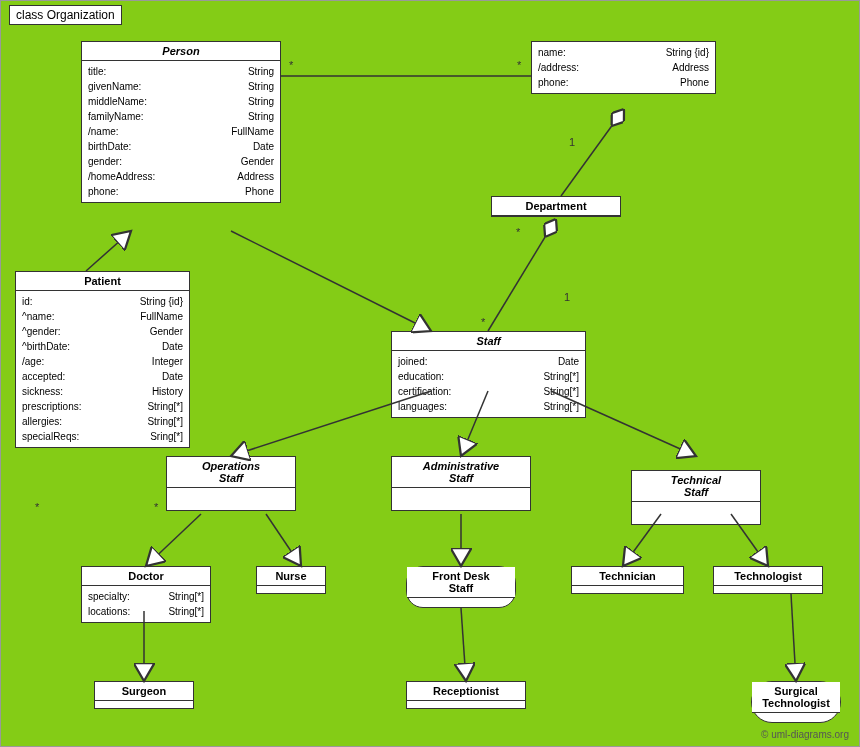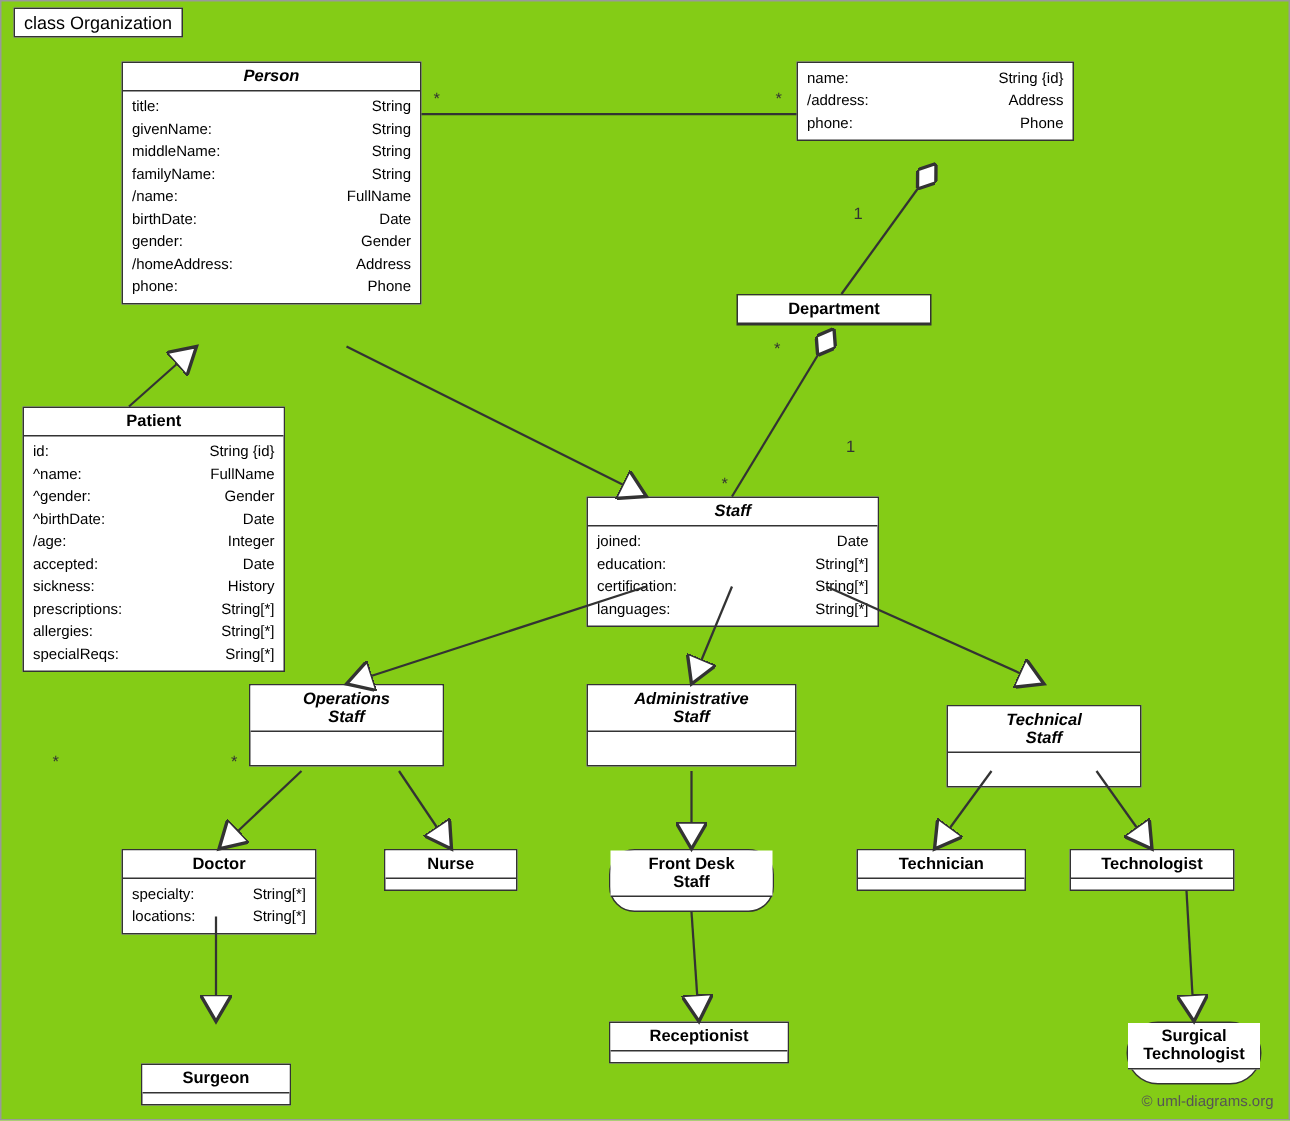--- a/index.html
+++ b/index.html
@@ -234,38 +234,38 @@
           <span class="attr-name">specialty:</span>
           <span class="attr-type">String[*]</span>
         </div>
       <div class="attr-row">
           <span class="attr-name">locations:</span>
           <span class="attr-type">String[*]</span>
         </div>
     </div>
   </div>
 
-  <div class="uml-class" style="left:255px; top:565px; width:89px; min-height:28px;">
+  <div class="uml-class" style="left:255px; top:565px; width:70px; min-height:28px;">
     <div class="class-name">Nurse</div>
   </div>
 
   <div class="uml-class" style="left:405px; top:565px; width:110px; min-height:42px;border-radius:17px;">
     <div class="class-name" style="white-space:pre-line;">Front Desk
 Staff</div>
   </div>
 
   <div class="uml-class" style="left:570px; top:565px; width:113px; min-height:28px;">
     <div class="class-name">Technician</div>
   </div>
 
   <div class="uml-class" style="left:712px; top:565px; width:110px; min-height:28px;">
     <div class="class-name">Technologist</div>
   </div>
 
-  <div class="uml-class" style="left:93px; top:708px; width:100px; min-height:28px;">
+  <div class="uml-class" style="left:93px; top:680px; width:100px; min-height:28px;">
     <div class="class-name">Surgeon</div>
   </div>
 
   <div class="uml-class" style="left:405px; top:680px; width:120px; min-height:28px;">
     <div class="class-name">Receptionist</div>
   </div>
 
   <div class="uml-class" style="left:750px; top:680px; width:90px; min-height:42px;border-radius:21px;">
     <div class="class-name" style="white-space:pre-line;">Surgical
 Technologist</div>

